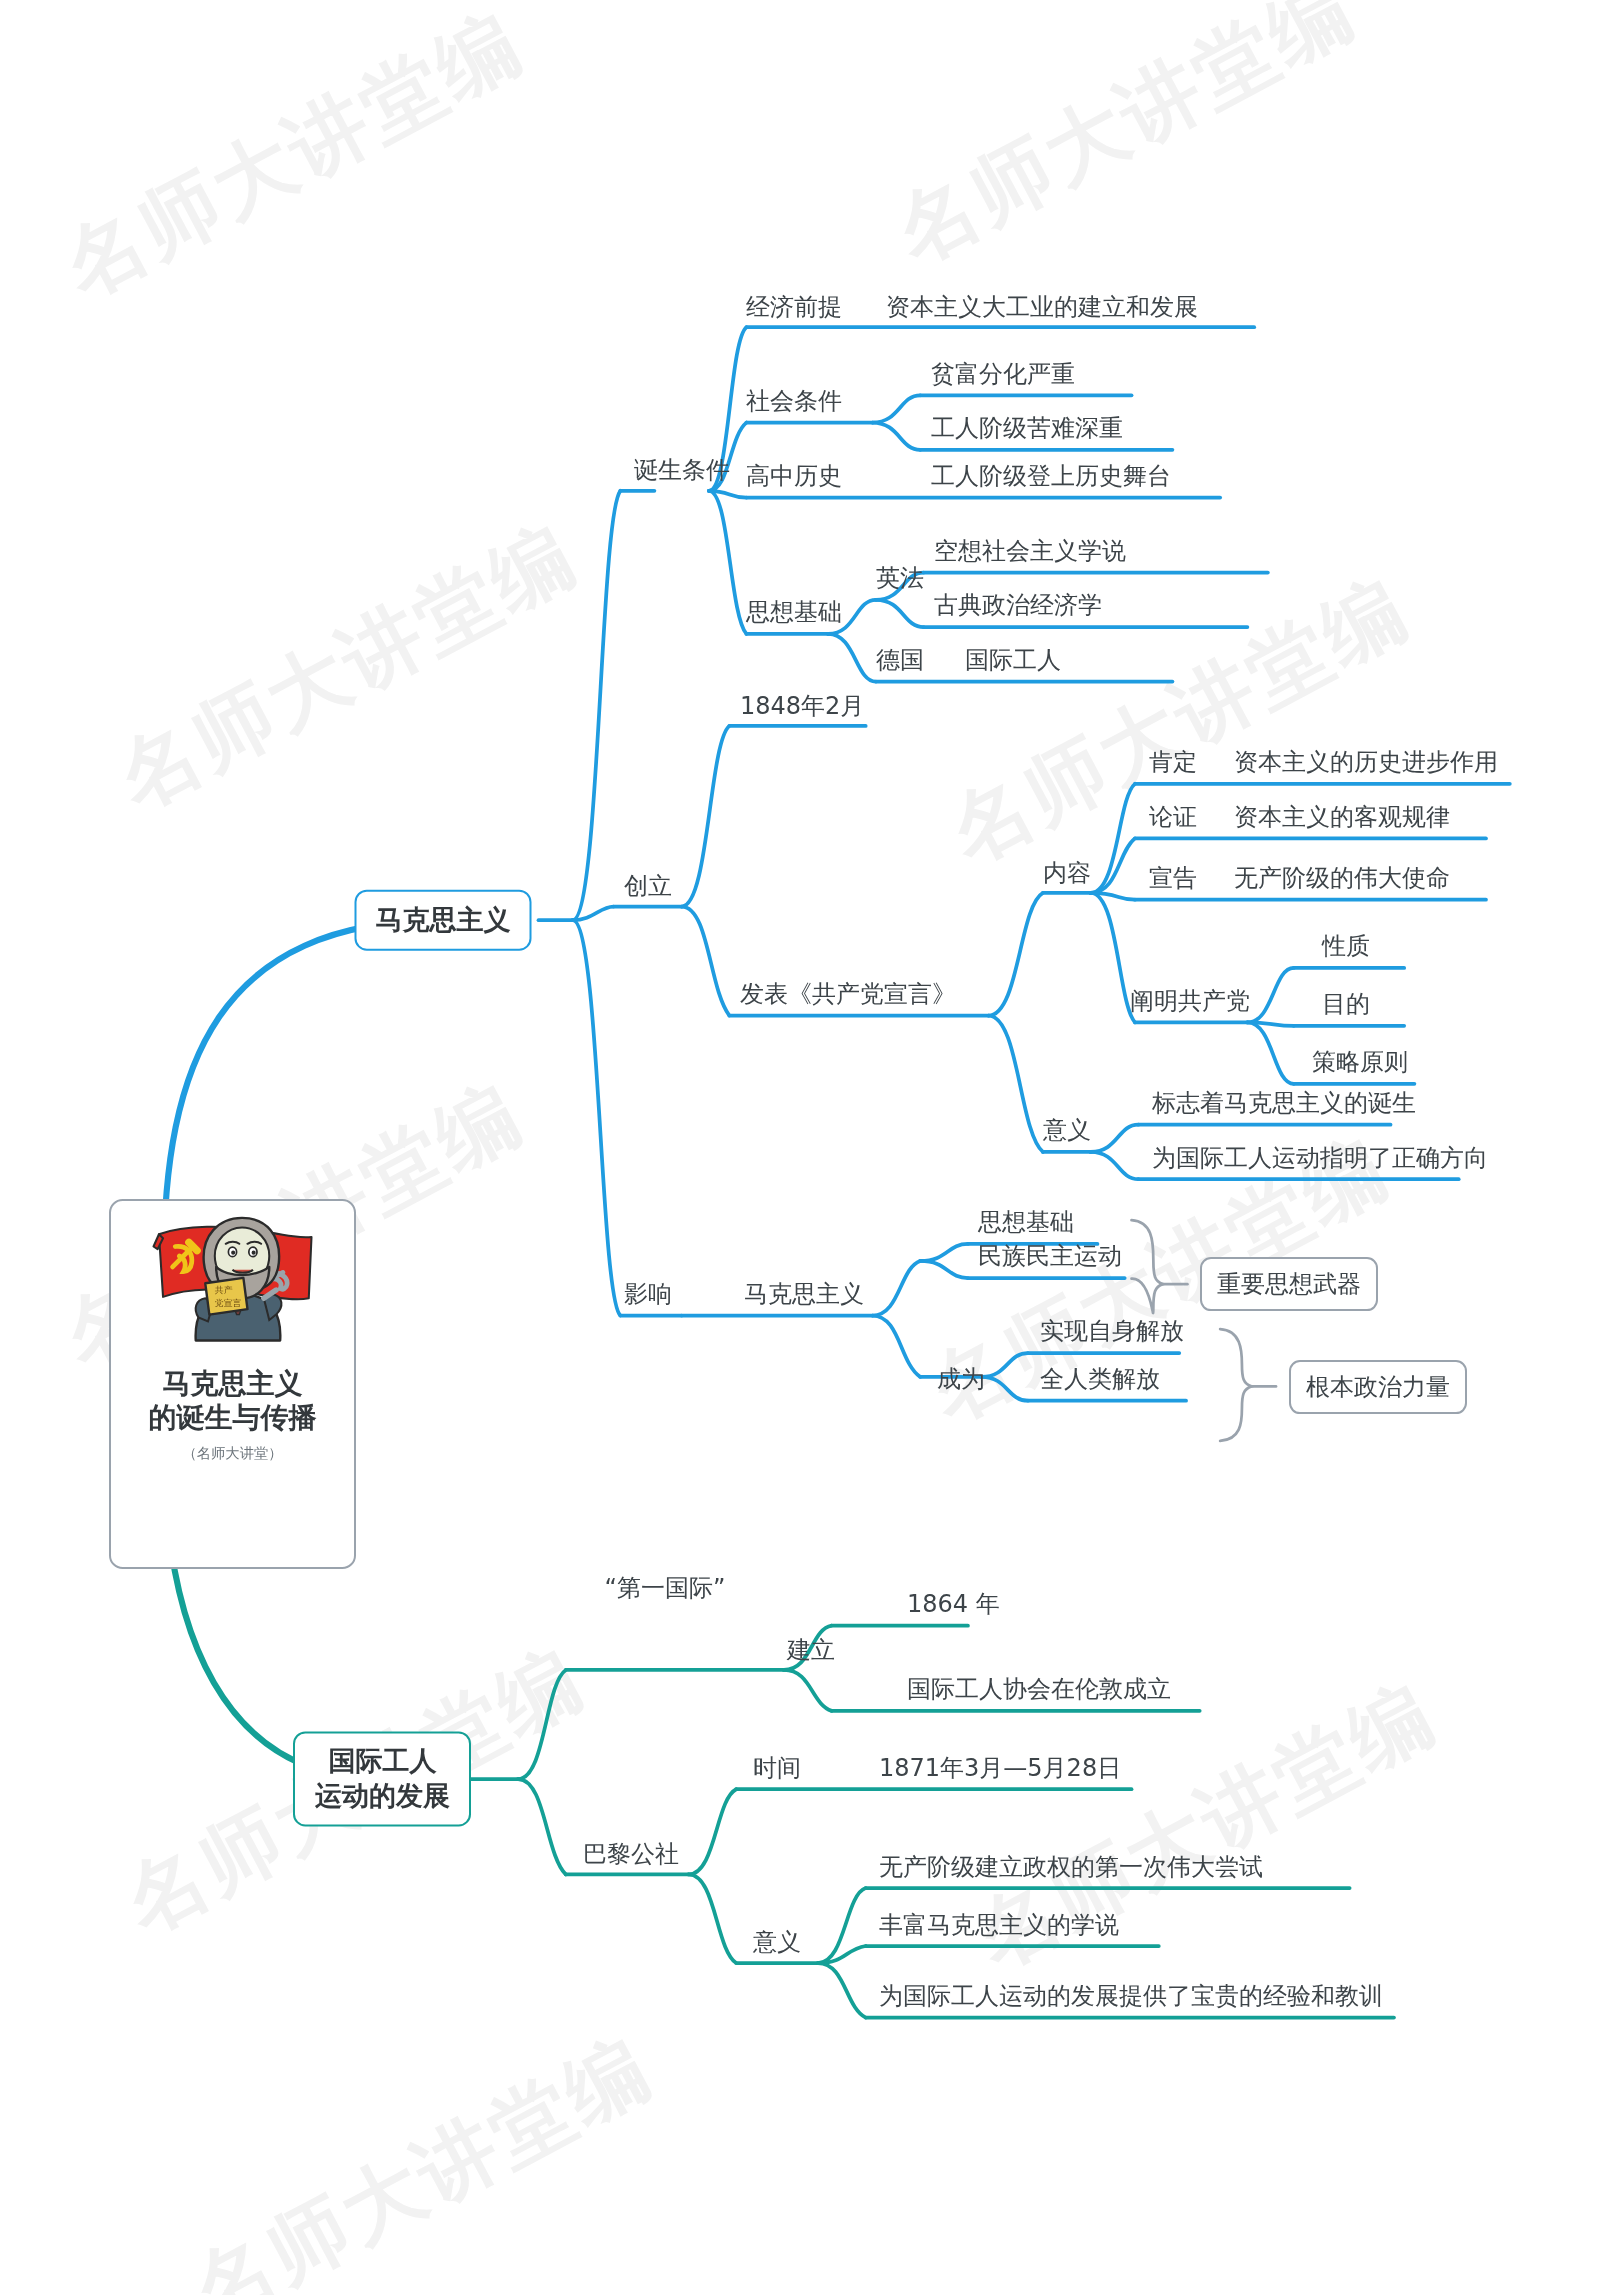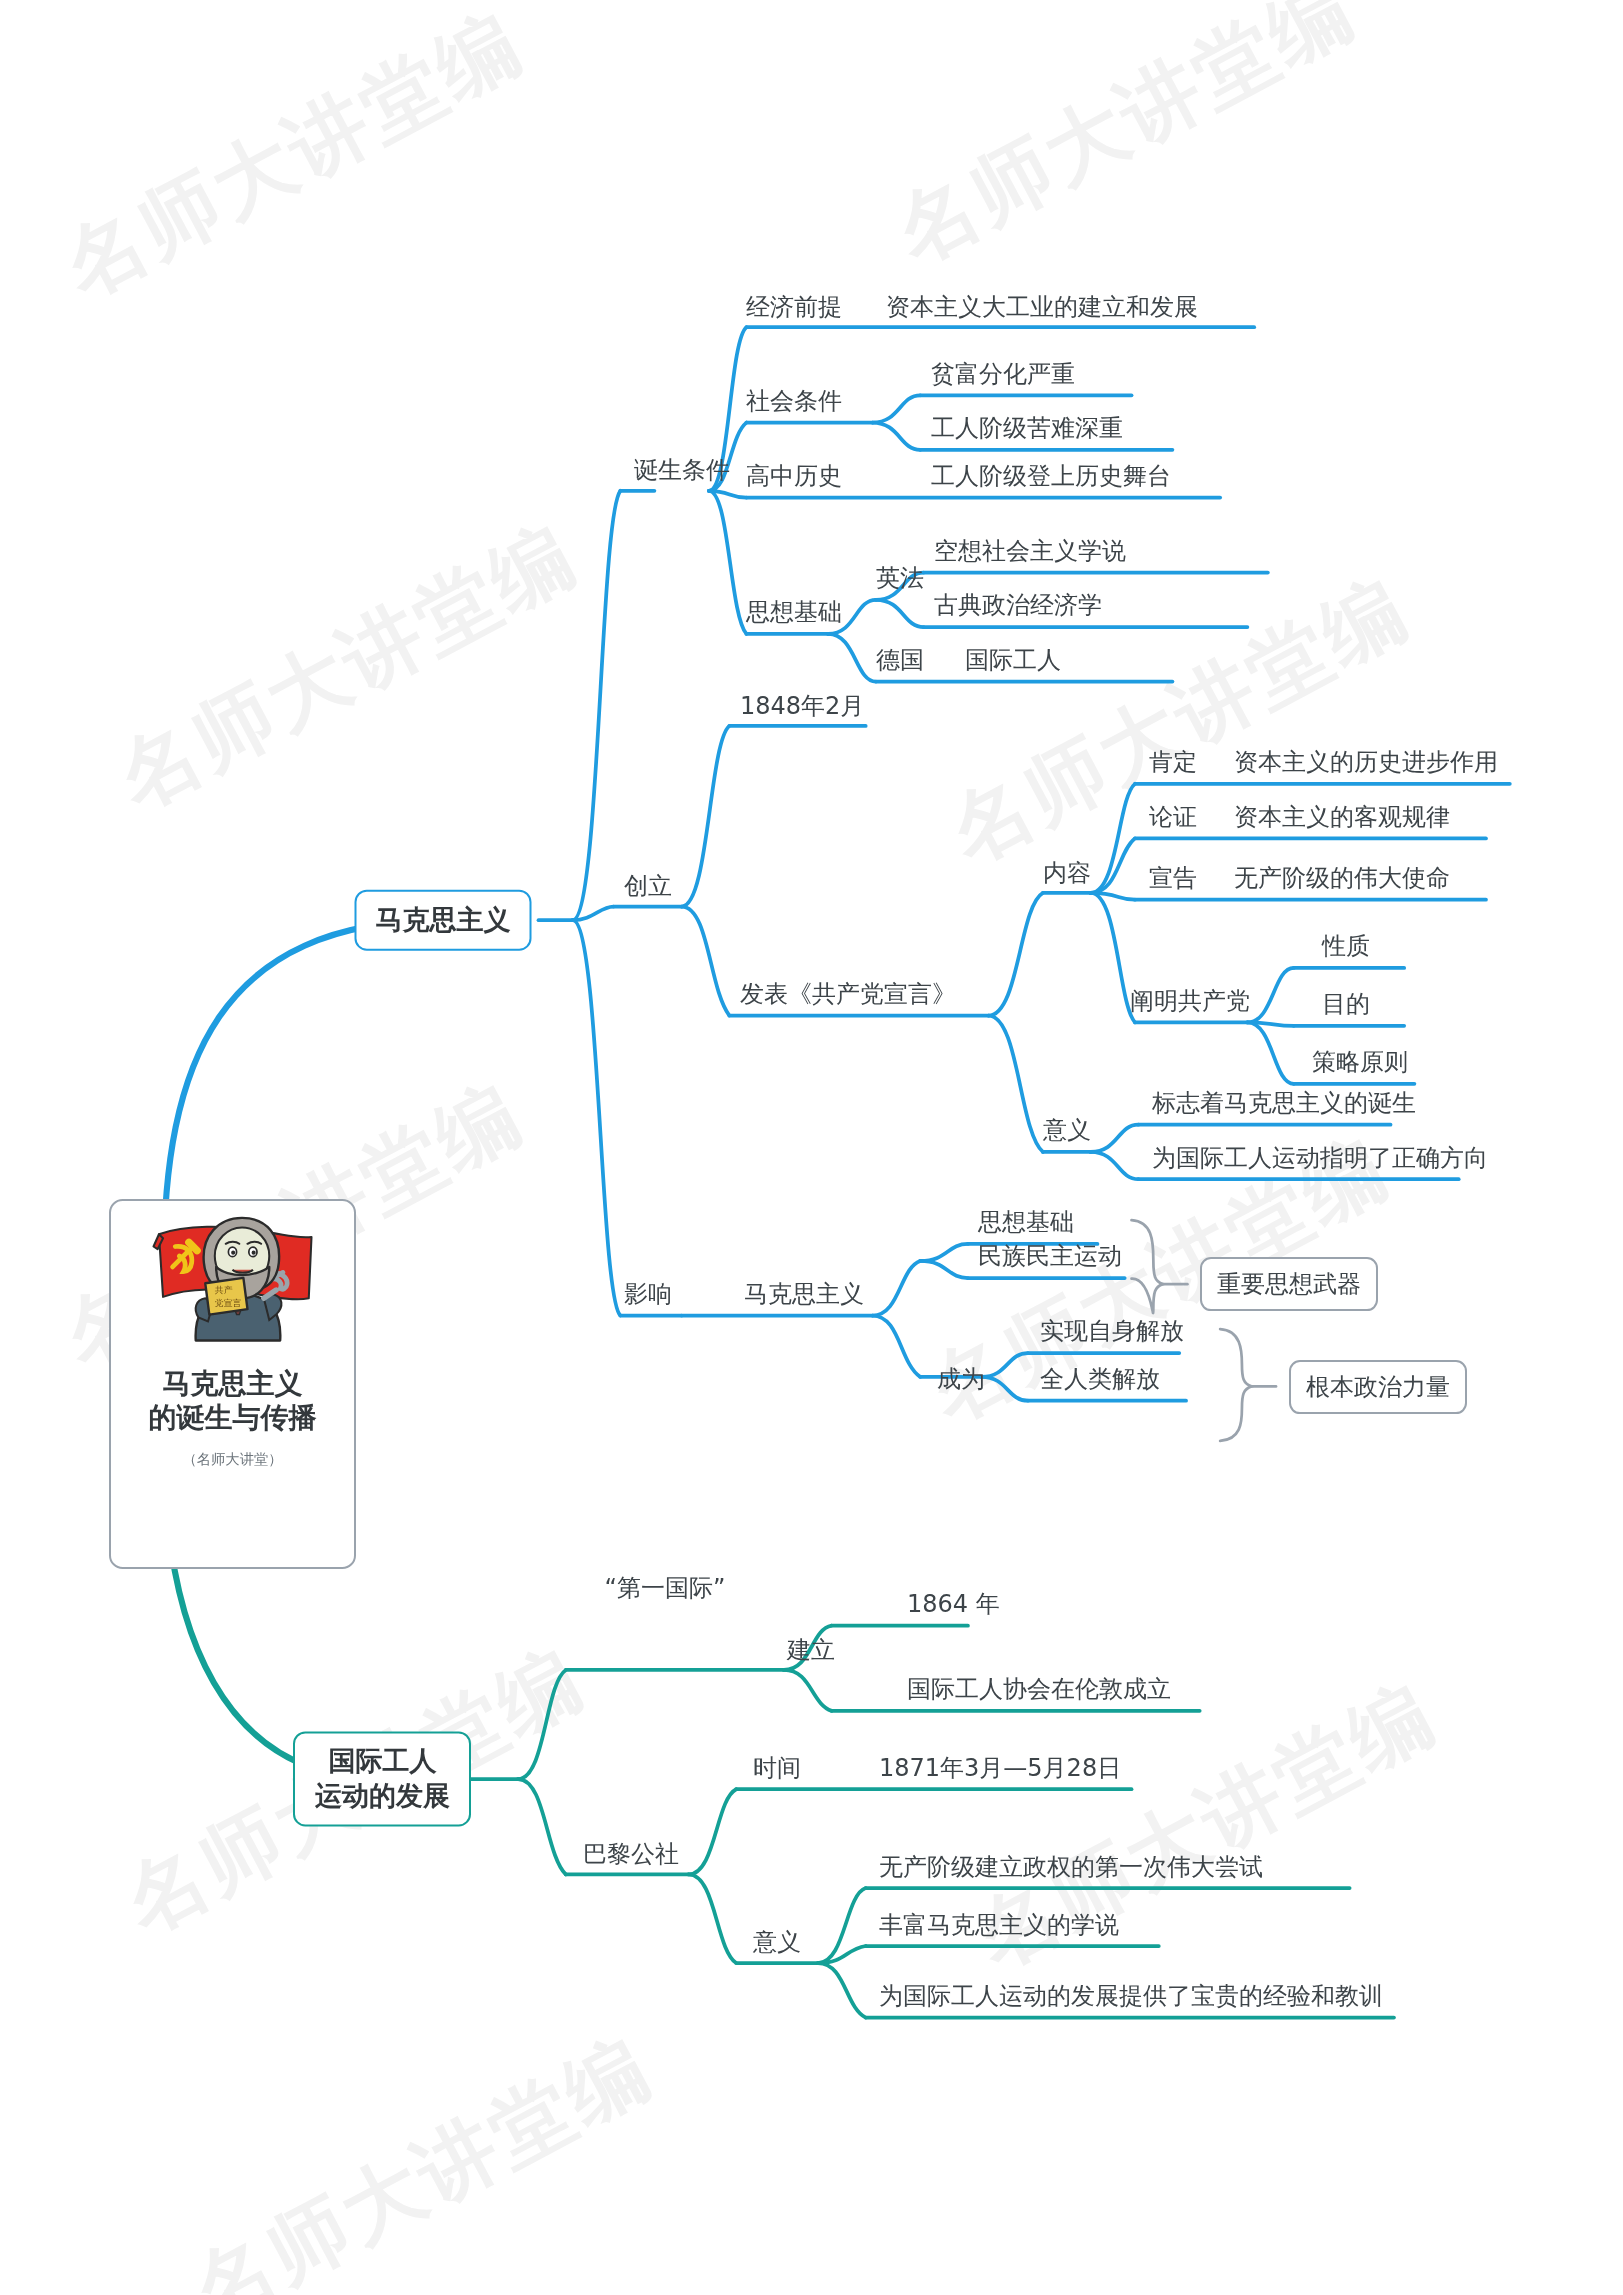--- a/index.html
+++ b/index.html
@@ -91,21 +91,21 @@
     border:2.7px solid #9aa3ad;border-radius:13.6px;background:#fff;
     display:flex;flex-direction:column;align-items:center;
     box-sizing:border-box;padding-top:5.5px;
   }
   .center-title{
     color:#33383c;font-size:28px;font-weight:700;text-align:center;
     line-height:1.22;margin-top:2.7px;
     font-family:"DejaVu Sans","Liberation Sans",sans-serif;
   }
   .center-sub{
-    color:#6d757c;font-size:14.3px;margin-top:14px;
+    color:#6d757c;font-size:14.3px;margin-top:8px;
     font-family:"DejaVu Sans","Liberation Sans",sans-serif;
   }
   .illus{width:205px;height:158px;display:block;margin:0 auto;}
 </style>
 </head>
 <body>
 
 <div id="stage">
 
   <div class="wm-layer">

